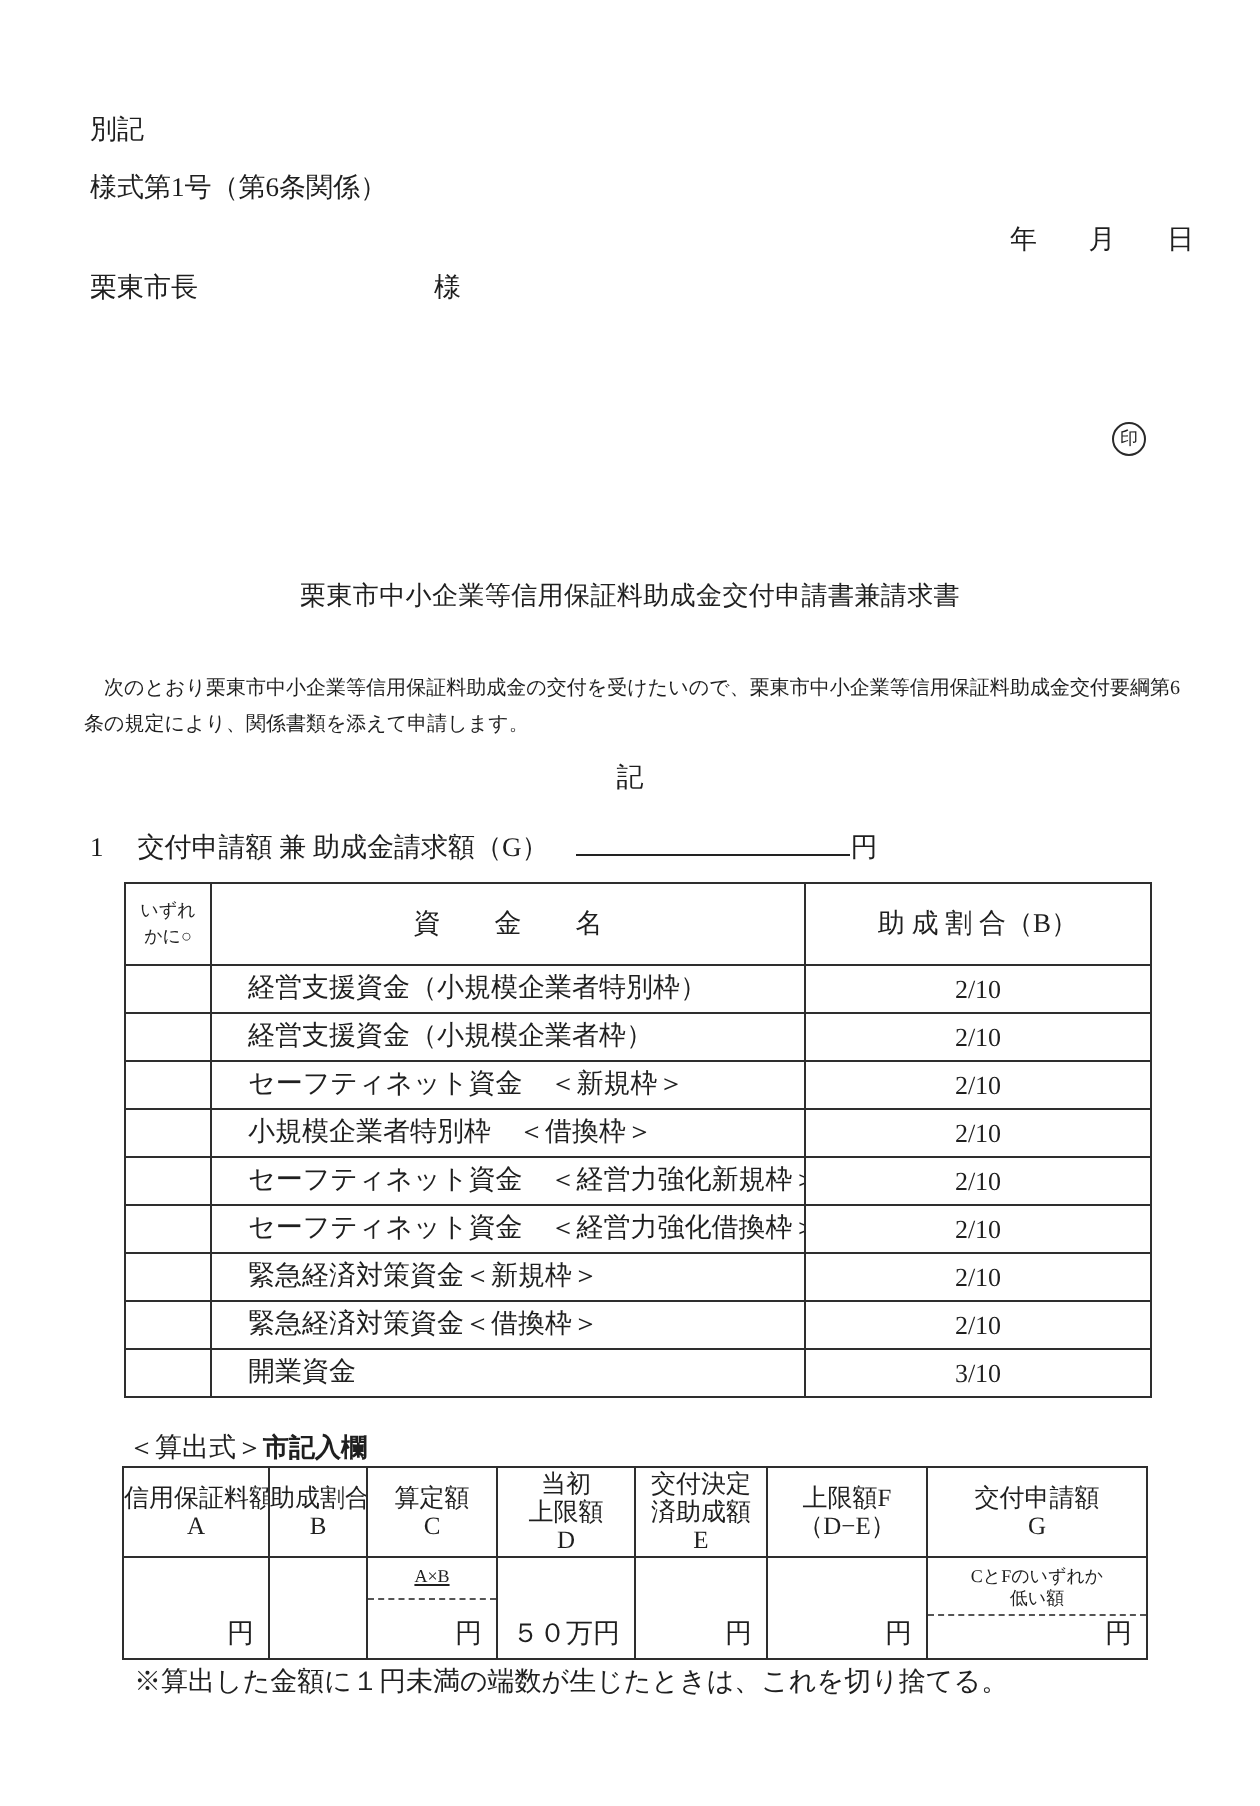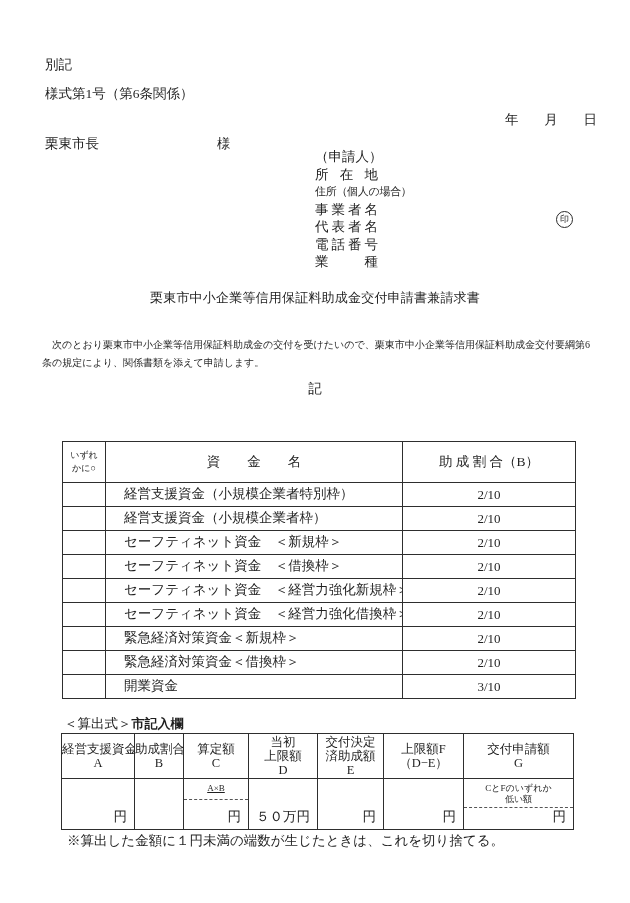--- a/index.html
+++ b/index.html
@@ -71,35 +71,29 @@
 
 <div class="page">
 
   <div class="abs annex">別記</div>
   <div class="abs formno">様式第1号（第6条関係）</div>
   <div class="abs dateline">年月日</div>
 
   <div class="abs addressee">栗東市長</div>
   <div class="abs honorific">様</div>
 
-  <div class="abs applicant">
-    <span class="row">（申請人）</span>
-    <span class="row"><span class="jlabel">所在地</span></span>
-    <span class="row small-label">住所（個人の場合）</span>
-    <span class="row"><span class="jlabel">事業者名</span></span>
-    <span class="row"><span class="jlabel">代表者名</span></span>
-    <span class="row"><span class="jlabel">電話番号</span></span>
-    <span class="row"><span class="jlabel">業種</span></span>
-  </div>
   <span class="abs seal">印</span>
 
   <div class="abs doc-title">栗東市中小企業等信用保証料助成金交付申請書兼請求書</div>
   <div class="abs body-par">　次のとおり栗東市中小企業等信用保証料助成金の交付を受けたいので、栗東市中小企業等信用保証料助成金交付要綱第6条の規定により、関係書類を添えて申請します。</div>
   <div class="abs ki">記</div>
 
+  <div class="abs item1">
+    <span class="no">1</span><span>交付申請額 兼 助成金請求額（G）</span><span class="blankline"></span><span>円</span>
+  </div>
 
   <div class="abs fund-table">
     <table>
       <colgroup>
           <col class="c1">
           <col class="c2">
           <col class="c3">
         </colgroup>
       <tbody>
           <tr class="hdr">
@@ -120,21 +114,21 @@
             <td class="fname">経営支援資金（小規模企業者枠）</td>
             <td class="ratio">2/10</td>
           </tr>
       <tr>
             <td></td>
             <td class="fname">セーフティネット資金　＜新規枠＞</td>
             <td class="ratio">2/10</td>
           </tr>
       <tr>
             <td></td>
-            <td class="fname">セーフティネット資金　＜借換枠＞</td>
+            <td class="fname">小規模企業者特別枠　＜借換枠＞</td>
             <td class="ratio">2/10</td>
           </tr>
       <tr>
             <td></td>
             <td class="fname">セーフティネット資金　＜経営力強化新規枠＞</td>
             <td class="ratio">2/10</td>
           </tr>
       <tr>
             <td></td>
             <td class="fname">セーフティネット資金　＜経営力強化借換枠＞</td>
@@ -170,21 +164,21 @@
           <col class="k2">
           <col class="k3">
           <col class="k4">
           <col class="k5">
           <col class="k6">
           <col class="k7">
         </colgroup>
       <tbody>
           <tr class="hrow">
         <td>
-          <div>経営支援資金</div>
+          <div>信用保証料額</div>
           <div>A</div>
         </td>
         <td>
           <div>助成割合</div>
           <div>B</div>
         </td>
         <td>
           <div>算定額</div>
           <div>C</div>
         </td>

